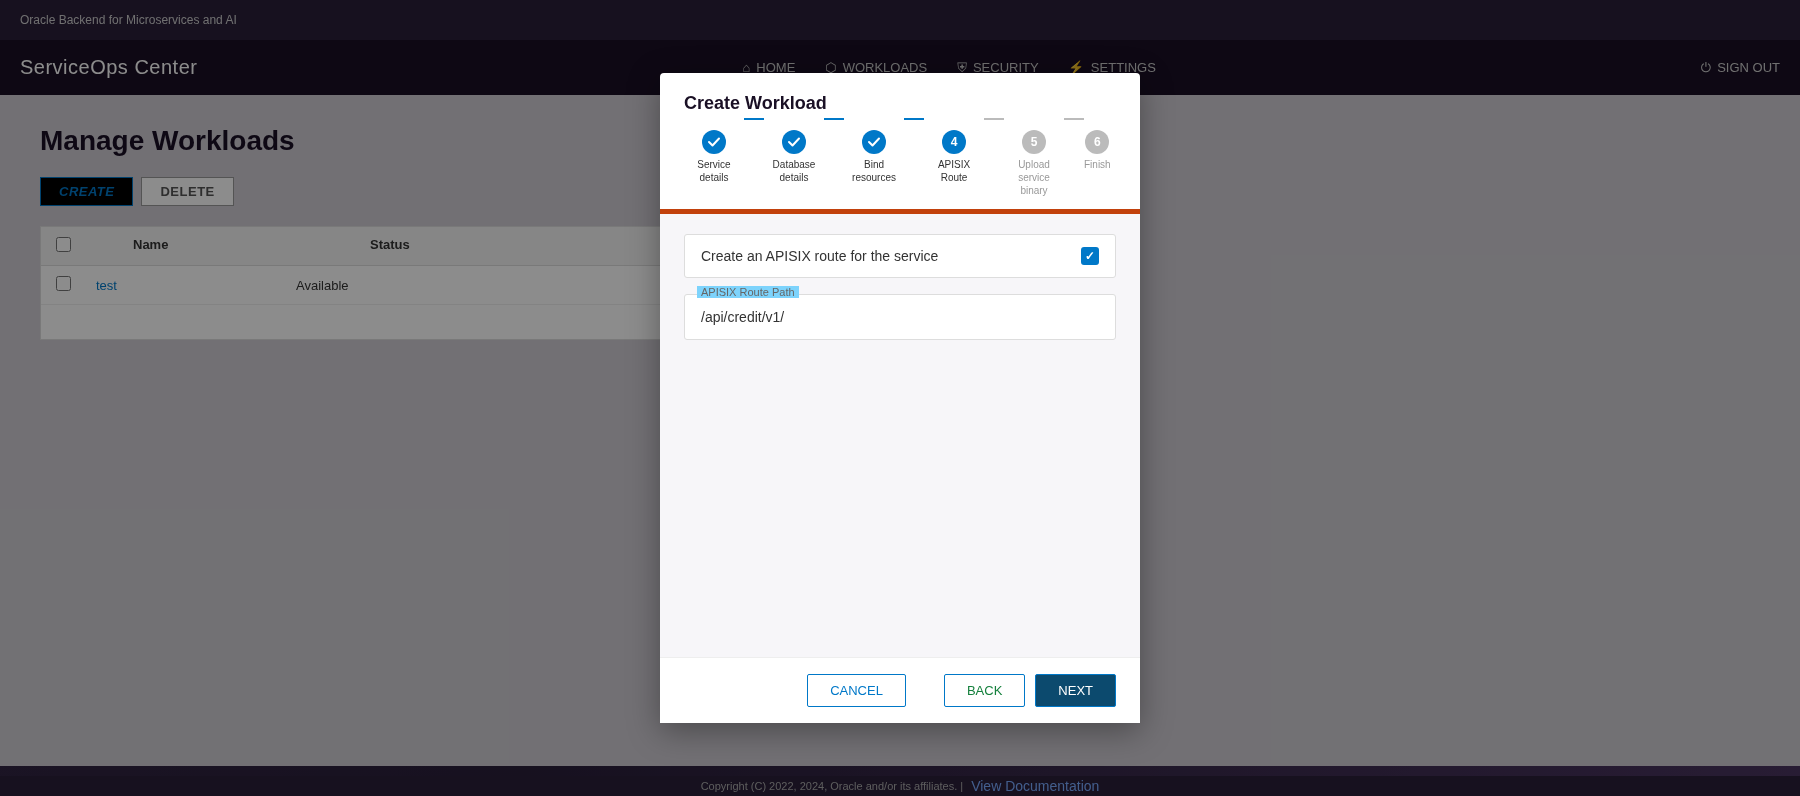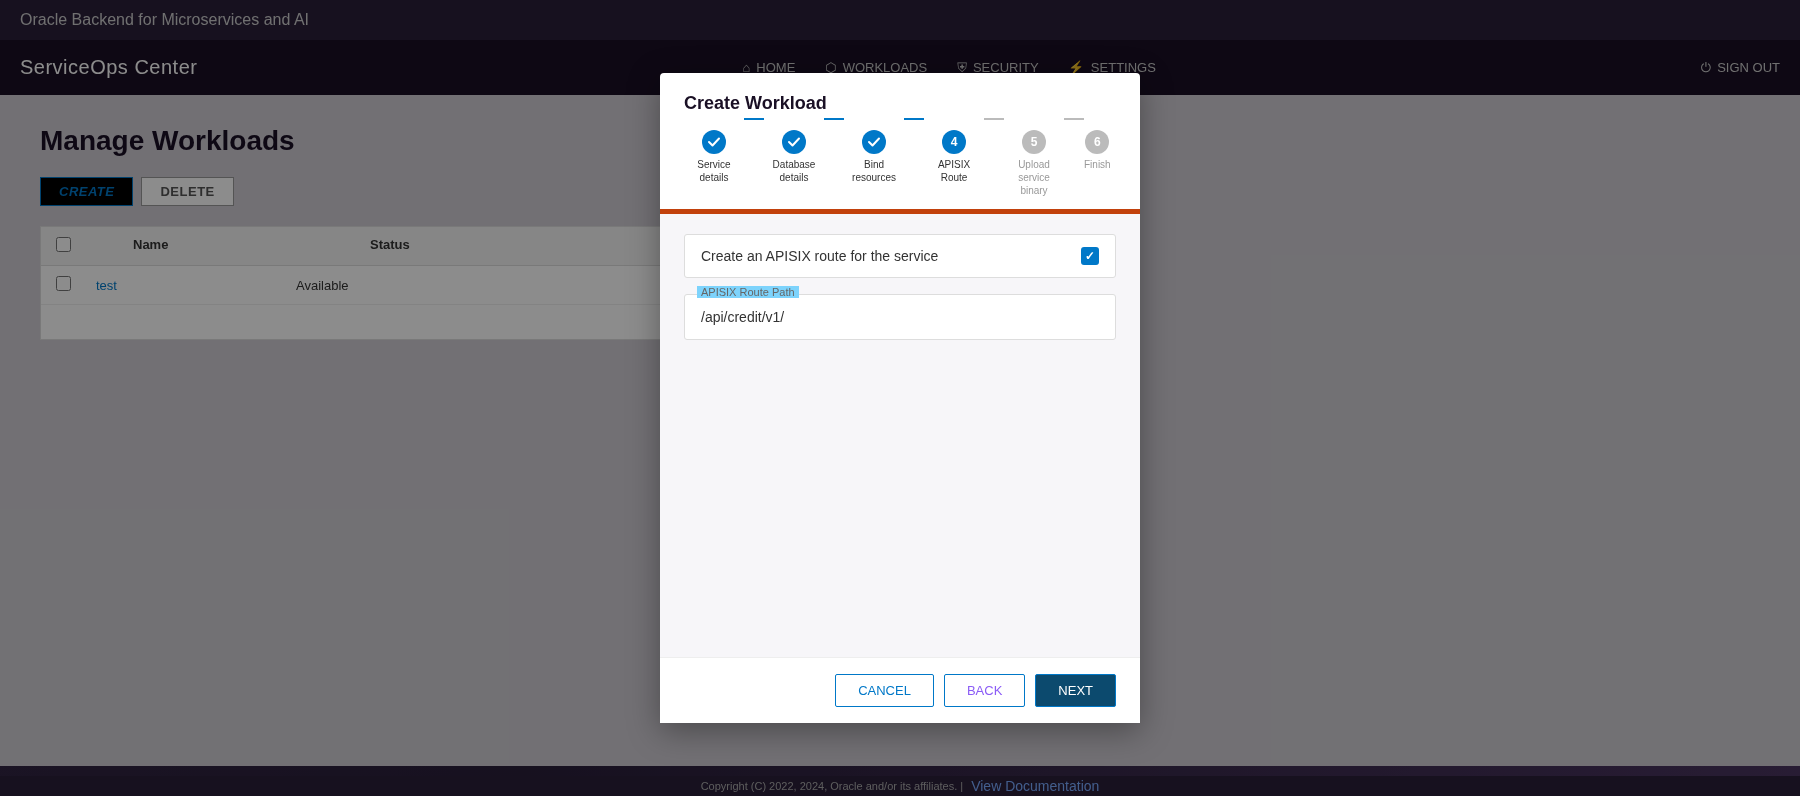--- a/index.html
+++ b/index.html
@@ -25,21 +25,21 @@
       position: relative;
       z-index: 1;
       background: #2a1f3a;
       height: 40px;
       display: flex;
       align-items: center;
       padding: 0 20px;
     }
     .top-bar-title {
       color: #ccc;
-      font-size: 16px;
+      font-size: 12px;
     }
 
     
     .nav-bar {
       position: relative;
       z-index: 1;
       background: #1a1025;
       height: 55px;
       display: flex;
       align-items: center;
@@ -368,26 +368,27 @@
       color: #0078c8;
       padding: 8px 22px;
       font-size: 13px;
       font-weight: 500;
       cursor: pointer;
       border-radius: 2px;
     }
     .btn-back {
       background: #fff;
       border: 1px solid #0078c8;
-      color: #8b5cf6;
+      color: #15803d;
       padding: 8px 22px;
       font-size: 13px;
       font-weight: 500;
       cursor: pointer;
       border-radius: 2px;
+      margin-left: 28px;
     }
     .btn-next {
       background: #0c4a6e;
       border: 1px solid #0078c8;
       color: #fff;
       padding: 4px 22px;
       font-size: 13px;
       font-weight: 500;
       cursor: pointer;
       border-radius: 2px;

